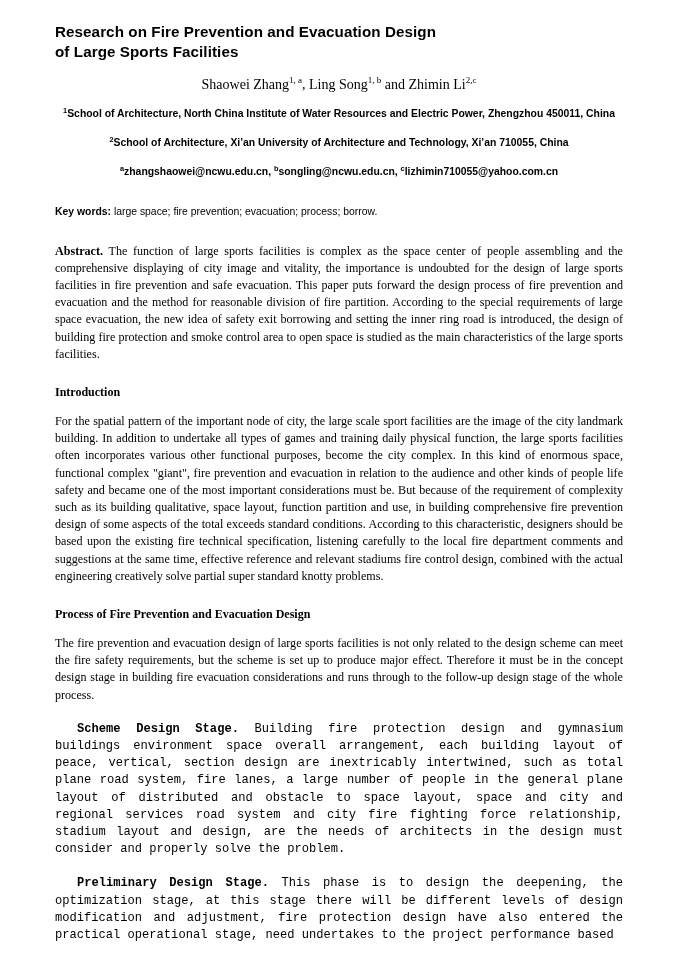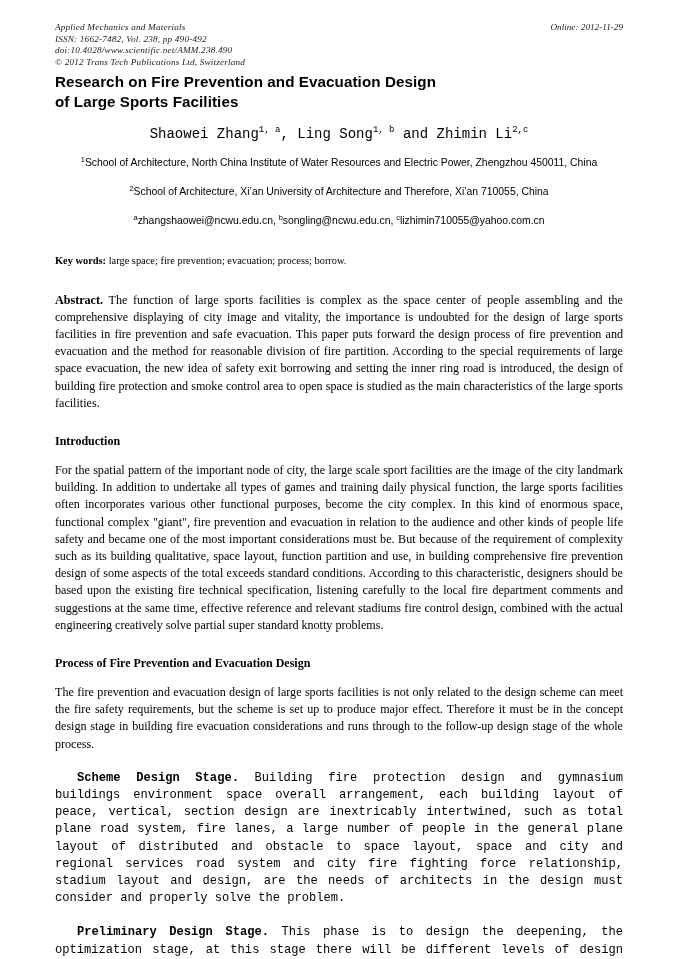--- a/index.html
+++ b/index.html
@@ -49,47 +49,47 @@
     font-family: "Liberation Sans", sans-serif;
     font-weight: bold;
     font-size: 15.2px;
     line-height: 19.5px;
     text-align: left;
     letter-spacing: 0.005em;
   }
 
   
   .authors {
-    font-family: Liberation Mono, monospace;
+    font-family: Liberation Serif, serif;
     font-size: 14px;
     line-height: 18px;
     text-align: center;
     margin-top: 10px;
     font-weight: normal;
   }
   .authors sup { font-size: 9px; }
 
   
   .affils {
     font-family: "Liberation Sans", sans-serif;
     font-size: 10.4px;
     line-height: 16.5px;
     text-align: center;
     margin-top: 9px;
   }
-  .affil-line { margin-bottom: 9px; }
+  .affil-line { margin-bottom: 9px; font-weight: bold; }
   .affil-line:last-child { margin-bottom: 16px; }
   .affils sup { font-size: 7.4px; }
   .affil-1 {
     padding: 0 4px;
   }
 
   
   .keywords {
-    font-family: Liberation Serif, serif;
+    font-family: Liberation Sans, sans-serif;
     font-size: 10.4px;
     line-height: 14px;
     margin-top: 24px;
     text-align: left;
   }
   .keywords b { font-weight: bold; }
 
   
   .body-text {
     font-family: "Liberation Serif", serif;
@@ -117,42 +117,33 @@
     margin: 21px 0 12px 0;
     text-align: left;
   }
   .section-tight { margin-top: 19px; }
 </style>
 </head>
 <body>
 
 <div class="page">
 
-  <div class="masthead">
-    <div class="masthead-left">
-      <div>Applied Mechanics and Materials</div>
-      <div>ISSN: 1662-7482, Vol. 238, pp 490-492</div>
-      <div>doi:10.4028/www.scientific.net/AMM.238.490</div>
-      <div>© 2012 Trans Tech Publications Ltd, Switzerland</div>
-    </div>
-    <div class="masthead-right">Online: 2012-11-29</div>
-  </div>
 
   <div class="title">
     <div>Research on Fire Prevention and Evacuation Design</div>
     <div>of Large Sports Facilities</div>
   </div>
 
   <div class="authors">
     <span>Shaowei Zhang</span><sup>1, a</sup><span>, </span><span>Ling Song</span><sup>1, b</sup><span> and </span><span>Zhimin Li</span><sup>2,c</sup>
   </div>
 
   <div class="affils">
     <div class="affil-line affil-1"><sup>1</sup><span>School of Architecture, North China Institute of Water Resources and Electric Power, Zhengzhou 450011, China</span></div>
-    <div class="affil-line"><sup>2</sup><span>School of Architecture, Xi’an University of Architecture and Therefore, Xi’an 710055, China</span></div>
+    <div class="affil-line"><sup>2</sup><span>School of Architecture, Xi’an University of Architecture and Technology, Xi’an 710055, China</span></div>
     <div class="affil-line"><sup>a</sup><span>zhangshaowei@ncwu.edu.cn, </span><sup>b</sup><span>songling@ncwu.edu.cn, </span><sup>c</sup><span>lizhimin710055@yahoo.com.cn</span></div>
   </div>
 
   <div class="keywords">
     <b>Key words:</b><span> large space; fire prevention; evacuation; process; borrow.</span>
   </div>
 
   <div class="body-text">
 
     <p class="para"><b class="lead-label">Abstract.</b><span> The function of large sports facilities is complex as the space center of people assembling and the comprehensive displaying of city image and vitality, the importance is undoubted for the design of large sports facilities in fire prevention and safe evacuation. This paper puts forward the design process of fire prevention and evacuation and the method for reasonable division of fire partition. According to the special requirements of large space evacuation, the new idea of safety exit borrowing and setting the inner ring road is introduced, the design of building fire protection and smoke control area to open space is studied as the main characteristics of the large sports facilities.</span></p>

